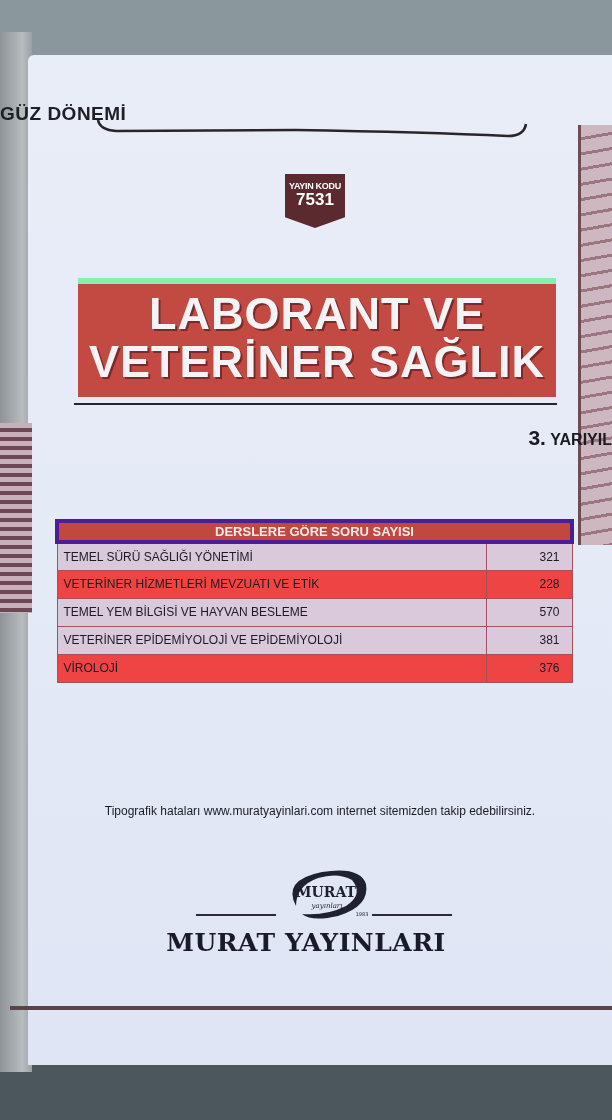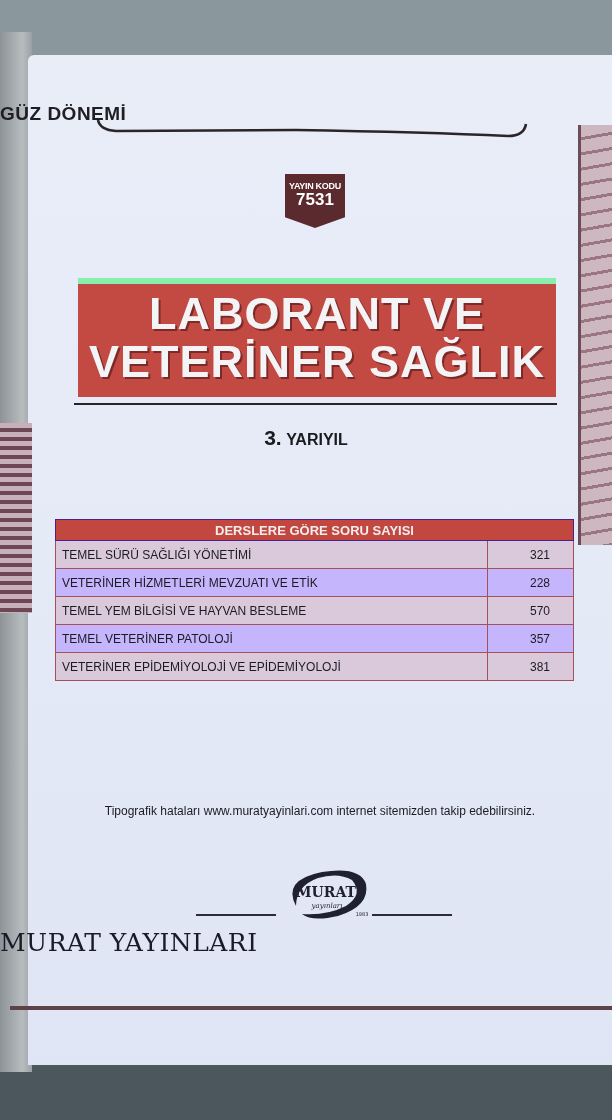--- a/index.html
+++ b/index.html
@@ -53,51 +53,51 @@
   }
   .title-line {
     position: absolute; left: 0; width: 100%; text-align: center;
     color: #f4f4f6; font-weight: bold; font-size: 45px; letter-spacing: 1px;
     text-shadow: 2px 2px 0 #7a2a28;
   }
   .title-line.l1 { top: 4px; }
   .title-line.l2 { top: 52px; }
   .title-rule { position: absolute; left: 74px; top: 403px; width: 483px; height: 2px; background: #2a2226; }
   .semester {
-    position: absolute; left: 0; width: 612px; top: 426px; text-align: center;
+    position: absolute; left: 0; width: 612px; top: 426px; text-align: right;
     font-weight: bold; color: #1a1a1f;
   }
   .semester .num { font-size: 21px; }
   .semester .word { font-size: 16px; }
   .q-table {
     position: absolute; left: 55px; top: 519px; width: 519px;
     border-collapse: collapse; font-size: 12px; color: #1b1b22;
   }
   .q-table th {
     background: #c2473f; color: #f2eef0; font-size: 13px; font-weight: bold;
-    height: 21px; text-align: center; border: 1px solid #4c1d95;
+    height: 21px; text-align: center; border: 4px solid #4c1d95;
   }
   .q-table td { height: 28px; border: 1px solid #a4505a; padding: 0 6px; }
   .q-table tr.odd td { background: #d9c9da; }
-  .q-table tr.even td { background: #c4b5fd; }
-  .q-table td.count { width: 86px; text-align: right; padding-right: 23px; }
+  .q-table tr.even td { background: #ef4444; }
+  .q-table td.count { width: 86px; text-align: right; padding-right: 12px; }
   .q-table tr.total td { background: #d6c2d1; font-weight: bold; font-size: 12.5px; }
   .notice {
     position: absolute; left: 0; width: 640px; top: 804px; text-align: center;
     font-size: 12px; color: #1b1b22;
   }
   .notice b { font-weight: normal; }
   .logo-wrap { position: absolute; left: 196px; top: 866px; width: 256px; height: 100px; text-align: center; }
   .logo-rule { position: absolute; top: 48px; height: 2px; width: 80px; background: #2e2a36; }
   .logo-rule.left { left: 0; }
   .logo-rule.right { right: 0; }
   .logo-emblem { position: absolute; left: 86px; top: 0; width: 90px; height: 60px; }
   .brand-name {
-    position: absolute; left: 0; width: 612px; top: 928px; 
-    font-family: "DejaVu Serif", serif; font-weight: normal; font-size: 25px; color: #1a1a28;
+    position: absolute; left: 0; width: 612px; top: 928px; text-align: center;
+    font-family: "DejaVu Serif", serif; font-weight: bold; font-size: 25px; color: #1a1a28;
     letter-spacing: 0.5px;
   }
   .footer-rule { position: absolute; left: 10px; top: 1006px; width: 602px; height: 4px; background: #5d4348; }
 </style>
 </head>
 <body>
 
 <div class="bg-top"></div>
 <div class="bg-bottom"></div>
 <div class="cover-left"></div>
@@ -139,27 +139,27 @@
       <td class="count">321</td>
     </tr>
     <tr class="even">
       <td>VETERİNER HİZMETLERİ MEVZUATI VE ETİK</td>
       <td class="count">228</td>
     </tr>
     <tr class="odd">
       <td>TEMEL YEM BİLGİSİ VE HAYVAN BESLEME</td>
       <td class="count">570</td>
     </tr>
-    <tr class="even">
-      <td>TEMEL VETERİNER PATOLOJİ</td>
-      <td class="count">357</td>
-    </tr>
     <tr class="odd">
       <td>VETERİNER EPİDEMİYOLOJİ VE EPİDEMİYOLOJİ</td>
       <td class="count">381</td>
+    </tr>
+    <tr class="even">
+      <td>VİROLOJİ</td>
+      <td class="count">376</td>
     </tr>
   </tbody>
 </table>
 
 <div class="notice">
   <span>Tipografik hataları </span><b>www.muratyayinlari.com</b><span> internet sitemizden takip edebilirsiniz.</span>
 </div>
 
 <div class="logo-wrap">
   <div class="logo-rule left"></div>

